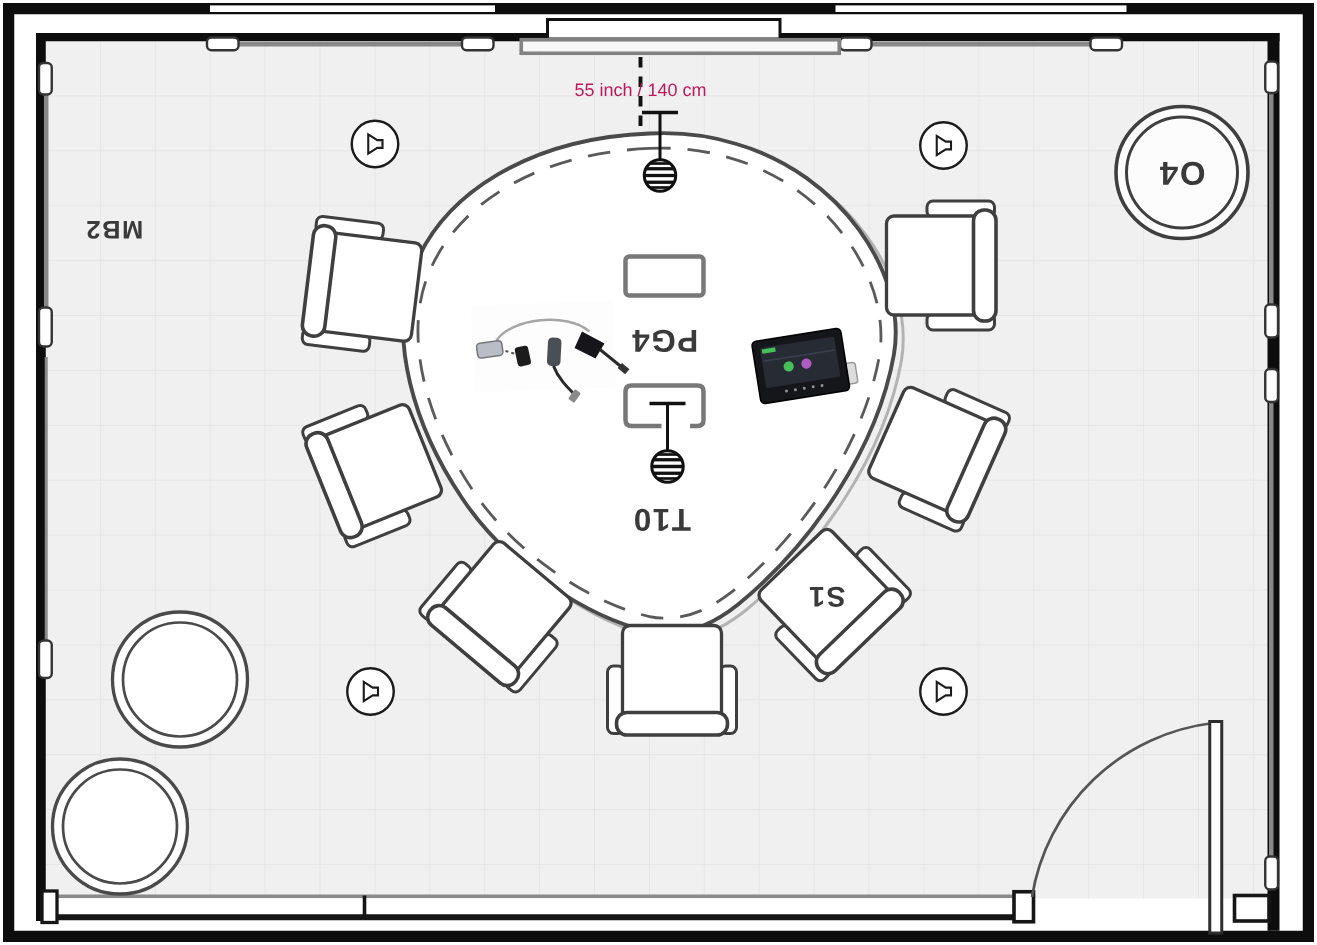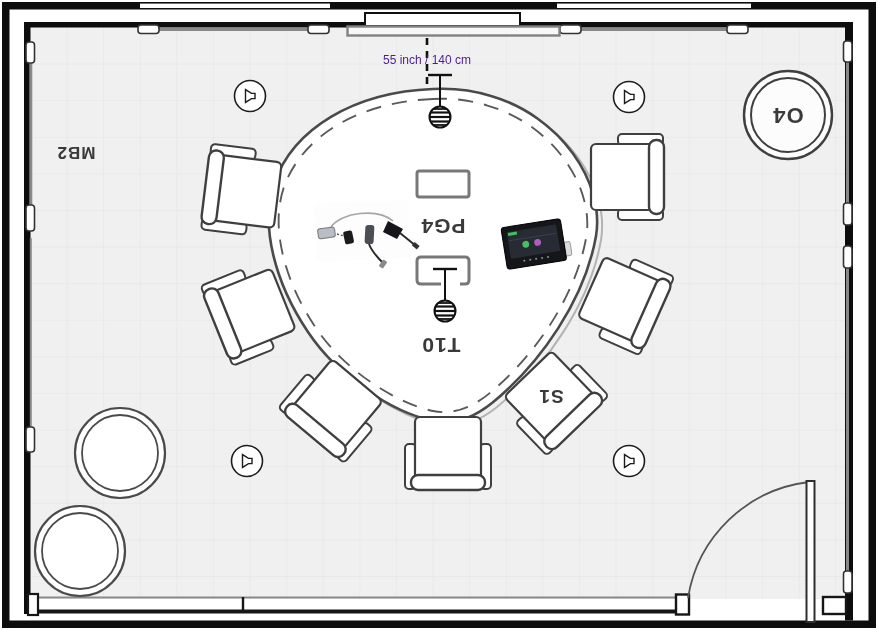--- a/index.html
+++ b/index.html
@@ -1,21 +1,21 @@
 <!DOCTYPE html>
 <html><head>
 <meta charset="utf-8">
 <style>
   html,body{margin:0;padding:0;background:#ffffff;font-family:"Liberation Sans","DejaVu Sans",sans-serif;}
   .canvas{position:relative;width:878px;height:630px;background:#ffffff;overflow:hidden;}
   .plan-svg{position:absolute;left:0;top:0;}
   .lbl{position:absolute;transform:translate(-50%,-50%);color:#3a3a3a;font-weight:bold;
        letter-spacing:1px;white-space:nowrap;user-select:none;}
   .flip{transform:translate(-50%,-50%) rotate(180deg);}
-  .lbl.size-note{font-weight:400;letter-spacing:0;color:#4c1d95;}
+  .lbl.size-note{font-weight:400;letter-spacing:0;color:#be185d;}
 </style>
 </head>
 <body>
 
 <div class="canvas">
 
 <svg class="plan-svg" width="878" height="630" viewBox="0 0 878 630">
   <defs>
     <pattern id="grid" width="36.6" height="36.6" patternUnits="userSpaceOnUse" patternTransform="translate(30,27)">
       <path d="M36.6 0 L0 0 0 36.6" fill="none" stroke="#e3e3e3" stroke-width="1"></path>

